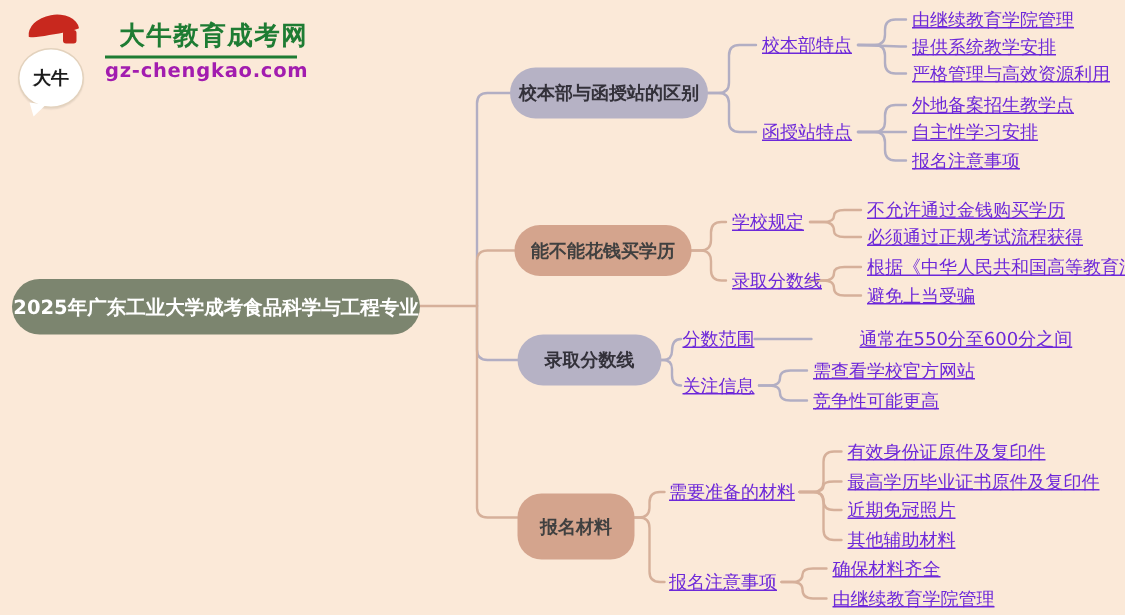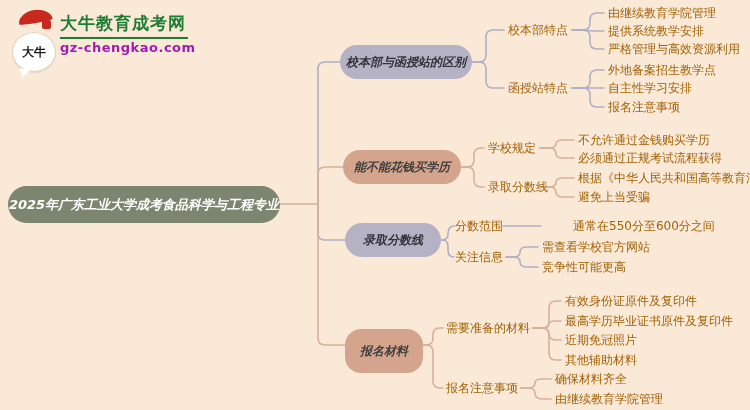--- a/index.html
+++ b/index.html
@@ -9,35 +9,35 @@
     font-family:"DejaVu Sans","Liberation Sans",sans-serif;
     position:relative;
   }
   .canvas{position:absolute;inset:0;}
   svg.connectors{position:absolute;left:0;top:0;pointer-events:none;}
   svg.connectors path{fill:none;stroke-width:1.6;stroke-linecap:round;}
   path.gray{stroke:#b2aec3;}
   path.tan{stroke:#d6b09a;}
 
   .node{position:absolute;display:flex;align-items:center;justify-content:center;
-        white-space:nowrap;box-sizing:border-box;font-style:italic;}
+        white-space:nowrap;box-sizing:border-box;}
   .root-pill{
     left:8px;top:186px;width:272px;height:37px;border-radius:19px;
     background:#7c856f;color:#ffffff;font-weight:bold;font-size:13px;letter-spacing:0;
   }
   .branch-pill{height:34px;border-radius:17px;font-weight:bold;font-size:12px;}
   .pill-gray{background:#b6b2c5;color:#33313a;}
   .pill-tan{background:#d4a48d;color:#404040;}
   .b1{left:340px;top:45px;width:132px;}
   .b2{left:343px;top:150px;width:118px;}
   .b3{left:345px;top:223px;width:96px;}
   .b4{left:345px;top:329px;width:78px;height:44px;border-radius:16px;}
 
   .sub,.leaf{
-    position:absolute;font-size:12px;line-height:16px;color:#a16207;white-space:nowrap;
+    position:absolute;font-size:12px;line-height:16px;color:#6d28d9;white-space:nowrap;text-decoration:underline;
   }
   
   .logo{position:absolute;left:10px;top:8px;display:flex;align-items:center;}
   .logo-icon{position:relative;width:50px;height:50px;flex:0 0 auto;}
   .bubble{
     position:absolute;left:2px;top:24px;width:42px;height:38px;background:#ffffff;
     border:1px solid #e3d2bd;border-radius:50% 50% 50% 50%;
     display:flex;align-items:center;justify-content:center;
     font-weight:bold;font-size:12px;color:#1d1d1d;
     box-shadow:0 1px 1px rgba(0,0,0,.08);
@@ -45,21 +45,21 @@
   .bubble:after{
     content:"";position:absolute;left:6px;bottom:-7px;width:0;height:0;
     border-left:4px solid transparent;border-right:7px solid transparent;
     border-top:9px solid #ffffff;transform:rotate(8deg);
   }
   .crescent{
     position:absolute;left:8px;top:2px;width:34px;height:13px;background:#c8281e;
     border-radius:50% 50% 50% 50% / 90% 90% 10% 10%;transform:rotate(-10deg);
   }
   .seal{position:absolute;right:9px;top:12px;width:9px;height:9px;background:#c8281e;border-radius:2px;}
-  .logo-text{}
+  .logo-text{margin-left:10px;text-align:right;}
   .logo-title{font-weight:bold;font-size:17px;color:#1e7c33;letter-spacing:1px;}
   .logo-divider{height:2px;background:#1e7c33;margin:2px 0 1px 0;width:128px;}
   .logo-url{font-weight:bold;font-size:13px;color:#a21caf;letter-spacing:.5px;}
 </style>
 </head>
 <body>
 
 <div class="canvas">
 
   <svg class="connectors" width="750" height="410">

